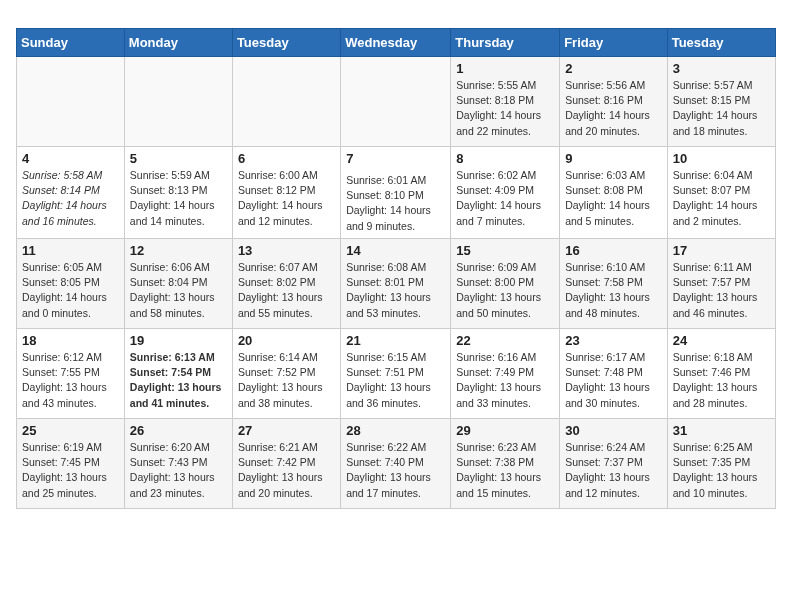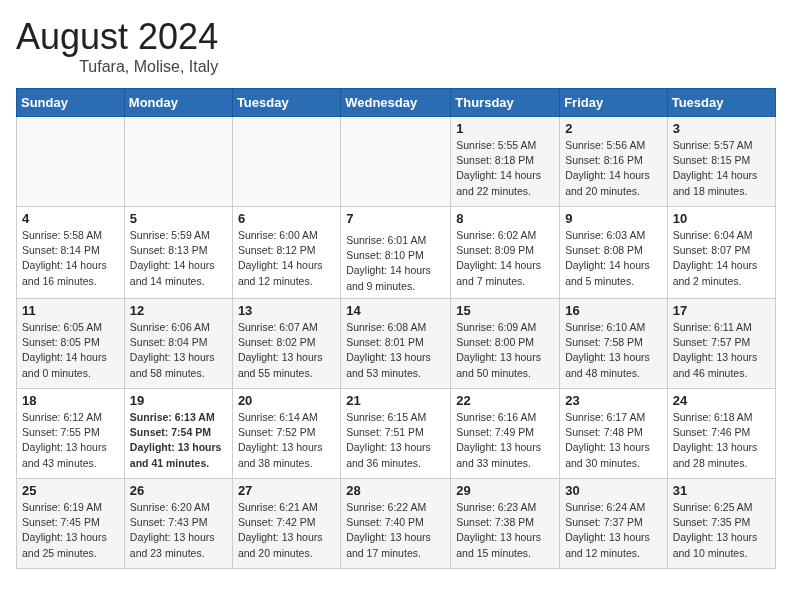--- a/index.html
+++ b/index.html
@@ -86,24 +86,20 @@
       line-height: 1.45;
     }
     .empty-cell {
       background: #f9f9f9 !important;
     }
   </style>
 </head>
 <body>
 
 <div class="header">
-  <div class="title-block">
-    <div class="main-title">August 2024</div>
-    <div class="subtitle">Tufara, Molise, Italy</div>
-  </div>
 </div>
 
 <table class="calendar">
   <thead>
     <tr>
     <th>Sunday</th>
         <th>Monday</th>
         <th>Tuesday</th>
         <th>Wednesday</th>
         <th>Thursday</th>
@@ -135,21 +131,21 @@
           <span class="day-number">3</span>
           <div class="day-info" style="white-space: pre-line;">Sunrise: 5:57 AM
 Sunset: 8:15 PM
 Daylight: 14 hours
 and 18 minutes.</div>
         </td>
       </tr>
       <tr>
         <td>
           <span class="day-number">4</span>
-          <div class="day-info" style="white-space: pre-line;">Sunrise: 5:58 AM
+          <div class="day-info" style="white-space: pre-line; font-style: italic;">Sunrise: 5:58 AM
 Sunset: 8:14 PM
 Daylight: 14 hours
 and 16 minutes.</div>
         </td>
         <td>
           <span class="day-number">5</span>
           <div class="day-info" style="white-space: pre-line;">Sunrise: 5:59 AM
 Sunset: 8:13 PM
 Daylight: 14 hours
 and 14 minutes.</div>
@@ -164,21 +160,21 @@
         <td>
           <span class="day-number">7</span>
           <div class="day-info" style="white-space: pre-line; margin-top: 7px;">Sunrise: 6:01 AM
 Sunset: 8:10 PM
 Daylight: 14 hours
 and 9 minutes.</div>
         </td>
         <td>
           <span class="day-number">8</span>
           <div class="day-info" style="white-space: pre-line;">Sunrise: 6:02 AM
-Sunset: 8:09 PM
+Sunset: 4:09 PM
 Daylight: 14 hours
 and 7 minutes.</div>
         </td>
         <td>
           <span class="day-number">9</span>
           <div class="day-info" style="white-space: pre-line;">Sunrise: 6:03 AM
 Sunset: 8:08 PM
 Daylight: 14 hours
 and 5 minutes.</div>
         </td>

